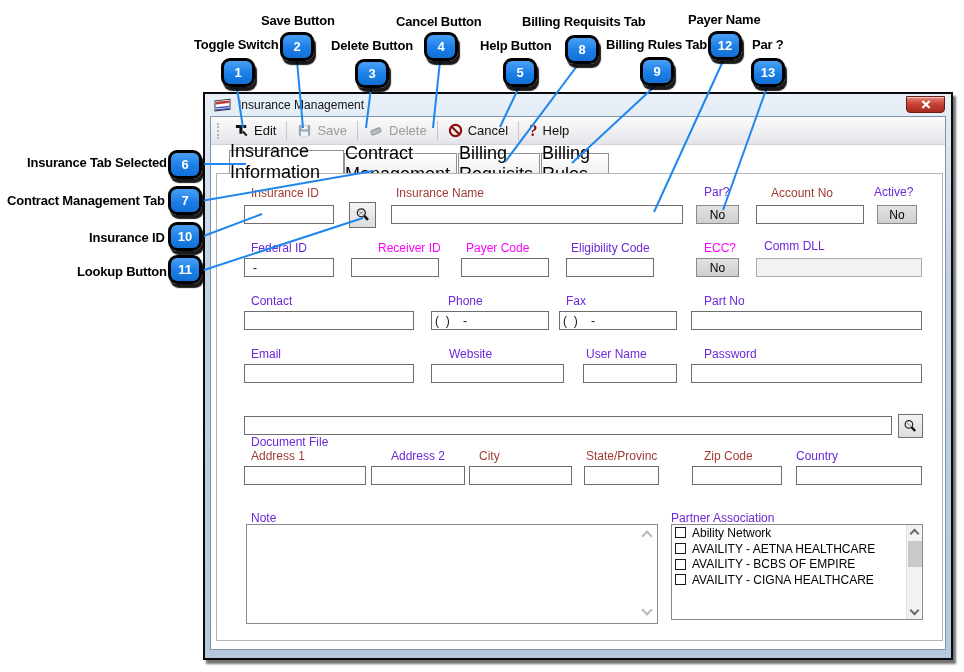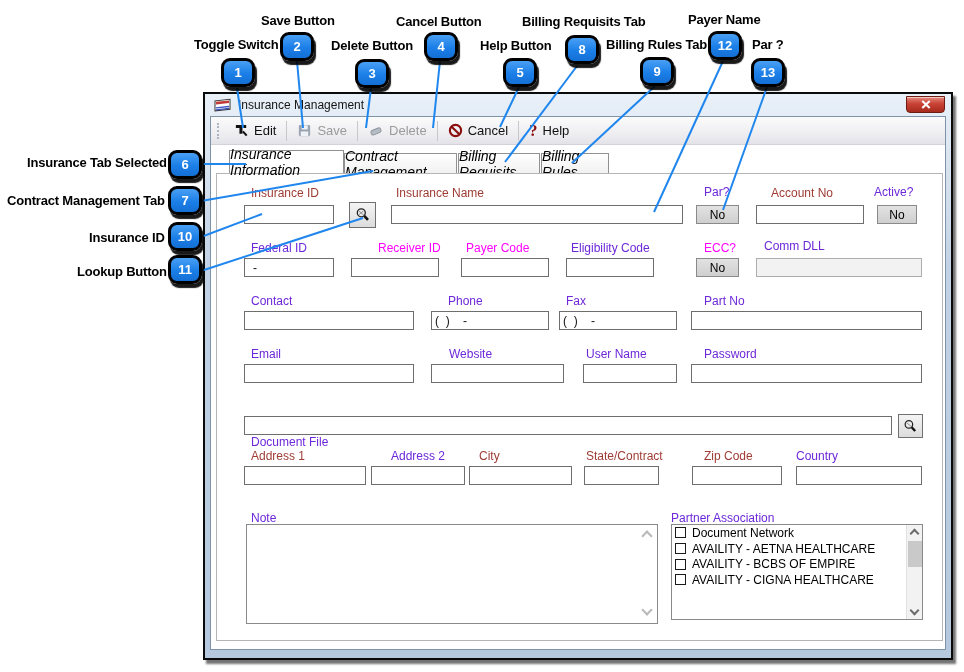--- a/index.html
+++ b/index.html
@@ -30,22 +30,22 @@
   .toolbar { position:absolute; left:0; top:0; right:0; height:28px;
       background:linear-gradient(#fbfbfb,#ececf0 70%,#e2e2e8); border-bottom:1px solid #d2d2d8;
       display:flex; align-items:center; padding-left:5px; }
   .grip { width:3px; height:16px; border-left:2px dotted #aeb6c6; margin:0 7px 0 1px; }
   .tb-btn { display:flex; align-items:center; gap:5px; padding:3px 7px; font-size:13px; color:#111; cursor:pointer; border:0; background:transparent; }
   .tb-btn.disabled { color:#9b9b9b; }
   .tb-sep { width:1px; height:20px; background:#c6c6cc; margin:0 3px; }
   .help-q { font-family:"Liberation Serif", serif; font-weight:700; font-size:17px; line-height:14px; color:#8a1114; }
 
   
-  .tab { position:absolute; font-size:14px; color:#000; display:flex; align-items:center; justify-content:center;
-      border:1px solid #919191; border-bottom:none; background:linear-gradient(#ffffff,#f1f1f1); cursor:pointer;font-style:italic; }
+  .tab { position:absolute; font-size:18px; color:#000; display:flex; align-items:center; justify-content:center;
+      border:1px solid #919191; border-bottom:none; background:linear-gradient(#ffffff,#f1f1f1); cursor:pointer; }
   .tab.selected { background:#fff; z-index:5; }
   .page { position:absolute; left:5px; top:56px; width:727px; height:468px; background:#fff; border:1px solid #b5b5b5; }
 
   
   .flabel { position:absolute; font-size:12px; white-space:nowrap; z-index:2; }
   .lab-red { color:#9e3b33; } .lab-blue { color:#6d28d9; } .lab-mag { color:#ff00ff; }
   .tbox { position:absolute; height:19px; border:1px solid #6e6e6e; background:#fff; font-family:"Liberation Sans",sans-serif;
       font-size:12px; color:#111; padding:0 3px; z-index:2; }
   .tbox:disabled { background:#f2f2f2; border-color:#adadad; }
   .no-btn { position:absolute; height:19px; background:linear-gradient(#e2e2e2,#cfcfcf); border:1px solid #8a8a8a;
@@ -250,39 +250,39 @@
           <line x1="9.2" y1="8.8" x2="13" y2="12.8" stroke="#111" stroke-width="2.6"></line>
         </svg>
       </div>
 
       <div class="flabel lab-red" style="left:40px;top:332px;">Address 1</div>
       <input class="tbox" style="left: 33px; top: 349px; width: 122px;" value="">
       <div class="flabel lab-blue" style="left:180px;top:332px;">Address 2</div>
       <input class="tbox" style="left: 160px; top: 349px; width: 94px;" value="">
       <div class="flabel lab-red" style="left:268px;top:332px;">City</div>
       <input class="tbox" style="left: 258px; top: 349px; width: 103px;" value="">
-      <div class="flabel lab-red" style="left:375px;top:332px;">State/Contract</div>
+      <div class="flabel lab-red" style="left:375px;top:332px;">State/Provinc</div>
       <input class="tbox" style="left: 373px; top: 349px; width: 75px;" value="">
       <div class="flabel lab-red" style="left:493px;top:332px;">Zip Code</div>
       <input class="tbox" style="left: 481px; top: 349px; width: 90px;" value="">
       <div class="flabel lab-blue" style="left:585px;top:332px;">Country</div>
       <input class="tbox" style="left: 585px; top: 349px; width: 126px;" value="">
 
       <div class="flabel lab-blue" style="left:40px;top:394px;">Note</div>
       <div class="note-wrap" style="left:35px;top:407px;width:412px;height:100px;">
         <textarea class="note-area" style=""></textarea>
         <div class="chev up"></div>
         <div class="chev dn"></div>
       </div>
 
       <div class="flabel lab-blue" style="left:460px;top:394px;">Partner Association</div>
       <div class="listbox" style="left:460px;top:407px;width:252px;height:96px;">
         <div class="lb-item">
           <span class="lb-cb"></span>
-          <span>Document Network</span>
+          <span>Ability Network</span>
         </div>
         <div class="lb-item">
           <span class="lb-cb"></span>
           <span>AVAILITY - AETNA HEALTHCARE</span>
         </div>
         <div class="lb-item">
           <span class="lb-cb"></span>
           <span>AVAILITY - BCBS OF EMPIRE</span>
         </div>
         <div class="lb-item">

